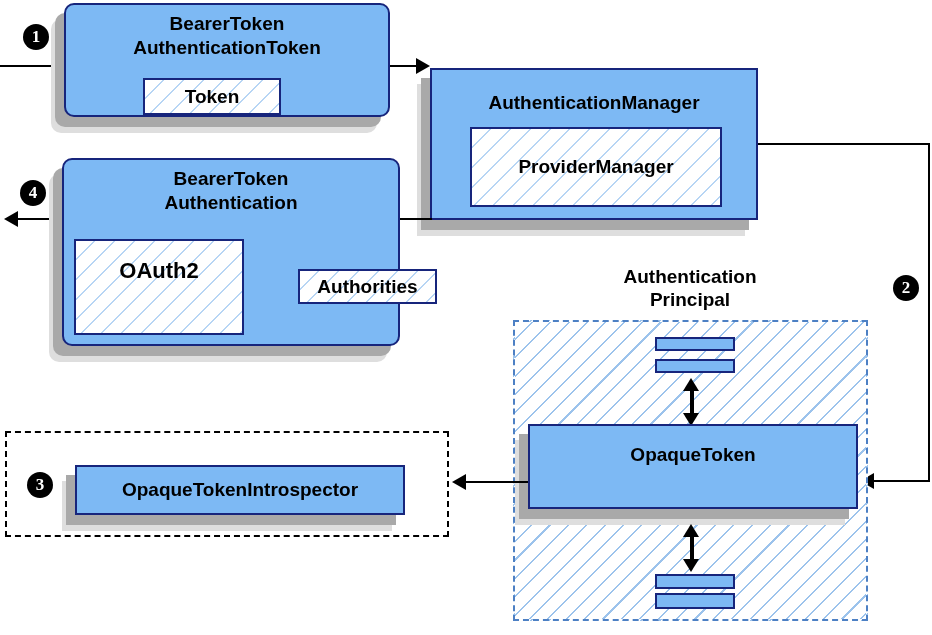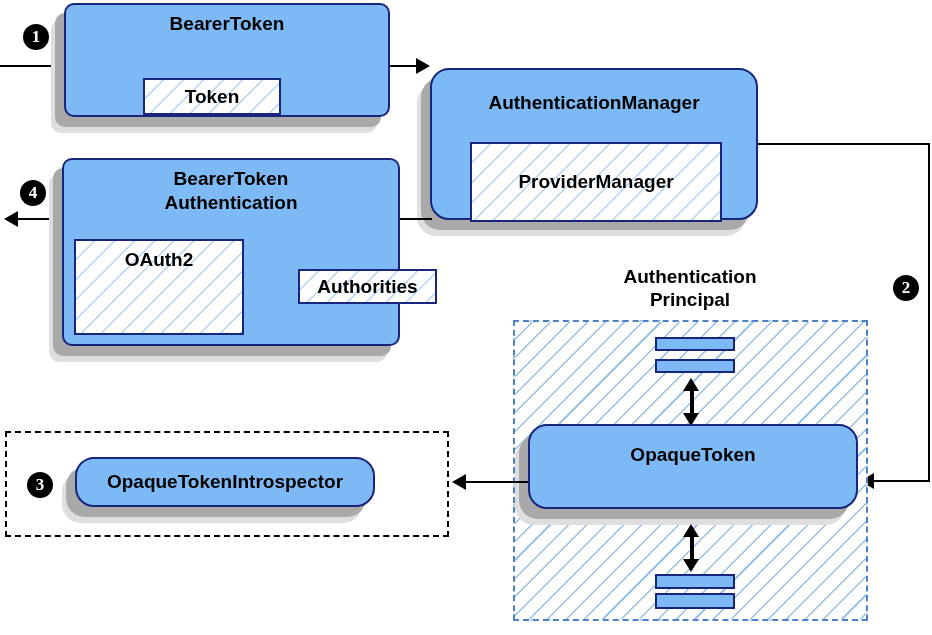--- a/index.html
+++ b/index.html
@@ -4,21 +4,21 @@
 <style>
   html,body{margin:0;padding:0;background:#fff;}
   .stage{
     position:relative;width:932px;height:635px;background:#ffffff;overflow:hidden;
     font-family:"Liberation Sans",sans-serif;font-weight:bold;color:#000;
   }
   .node{
     position:absolute;box-sizing:border-box;text-align:center;
     background:var(--fill);border:2px solid var(--stroke);
   }
-  .shadowed{box-shadow:-9px 10px 0 var(--shadow1),-13px 16px 0 var(--shadow2);border-radius:19px;}
+  .shadowed{box-shadow:-9px 10px 0 var(--shadow1),-13px 16px 0 var(--shadow2);}
   .rounded{border-radius:10px;}
   .inner{
     position:absolute;box-sizing:border-box;text-align:center;
     background-color:#fff;
     background-image:repeating-linear-gradient(135deg,rgba(255,255,255,0) 0 12.5px,var(--hatchInner) 12.5px 14px);
     border:2px solid var(--stroke);
   }
   .t19{font-size:19px;line-height:24px;}
   .tline{display:block;}
   .edge{position:absolute;background:#000;}
@@ -45,51 +45,52 @@
 </head>
 <body>
 
 <div class="stage" style="--fill: #7db9f4; --stroke: #17257c; --hatch: #9cc3ec; --hatchInner: #b7d5f4; --shadow1: #a9a9a9; --shadow2: #dedede; --dashBlue: #4d80c4;">
 
   <div class="edge" style="left:0;top:65px;width:64px;height:2px;"></div>
   <div class="badge" style="left:23px;top:24px;">1</div>
 
   <div class="node rounded shadowed t19" style="left:64px;top:3px;width:326px;height:114px;padding-top:7px;">
     <span class="tline">BearerToken</span>
+    <span class="tline">AuthenticationToken</span>
     <div class="inner t19" style="left:77px;top:73px;width:138px;height:37px;line-height:33px;">
       <span>Token</span>
     </div>
   </div>
 
   <div class="edge" style="left:390px;top:65px;width:28px;height:2px;"></div>
   <div class="tri tri-right" style="left:416px;top:58px;"></div>
 
   <div class="node shadowed t19" style="left:430px;top:68px;width:328px;height:152px;padding-top:21px;">
     <span class="tline">AuthenticationManager</span>
-    <div class="inner t19" style="left:38px;top:57px;width:252px;height:80px;line-height:76px;margin-top:15px;">
+    <div class="inner t19" style="left:38px;top:57px;width:252px;height:80px;line-height:76px;">
       <span>ProviderManager</span>
     </div>
   </div>
 
   <div class="edge" style="left:758px;top:143px;width:172px;height:2px;"></div>
   <div class="edge" style="left:928px;top:143px;width:2px;height:339px;"></div>
   <div class="edge" style="left:874px;top:480px;width:56px;height:2px;"></div>
   <div class="tri tri-left" style="left:860px;top:473px;"></div>
   <div class="badge" style="left:893px;top:275px;">2</div>
 
   <div class="edge" style="left:400px;top:218px;width:32px;height:2px;"></div>
 
   <div class="edge" style="left:16px;top:218px;width:46px;height:2px;"></div>
   <div class="tri tri-left" style="left:4px;top:211px;"></div>
   <div class="badge" style="left:20px;top:180px;">4</div>
 
   <div class="node rounded shadowed t19" style="left:62px;top:158px;width:338px;height:188px;padding-top:7px;">
     <span class="tline">BearerToken</span>
     <span class="tline">Authentication</span>
-    <div class="inner" style="left:10px;top:79px;width:170px;height:96px;font-size:19px;line-height:27px;padding-top:5px;">
+    <div class="inner" style="left:10px;top:79px;width:170px;height:96px;font-size:22px;line-height:27px;padding-top:16px;">
       <span class="tline">OAuth2</span>
     </div>
     <div class="inner t19" style="left:186px;top:109px;width:139px;height:35px;line-height:31px;margin-left:48px;">
       <span>Authorities</span>
     </div>
   </div>
 
   <div class="heading" style="left:565px;top:265px;width:250px;">
     <span class="tline">Authentication</span>
     <span class="tline">Principal</span>
@@ -114,18 +115,18 @@
 
     <div class="bar" style="left:140px;top:252px;width:80px;height:15px;"></div>
     <div class="bar" style="left:140px;top:271px;width:80px;height:16px;"></div>
   </div>
 
   <div class="edge" style="left:464px;top:481px;width:64px;height:2px;"></div>
   <div class="tri tri-left" style="left:452px;top:474px;"></div>
 
   <div class="dashed-box" style="left:5px;top:431px;width:444px;height:106px;">
     <div class="badge" style="left:20px;top:39px;">3</div>
-    <div class="node shadowed t19" style="left:68px;top:24px;width:300px;height:50px;line-height:46px;">
+    <div class="node shadowed t19" style="left:68px;top:32px;width:330px;height:50px;line-height:46px;">
       <span>OpaqueTokenIntrospector</span>
     </div>
   </div>
 
 </div>
 
 </body></html>

